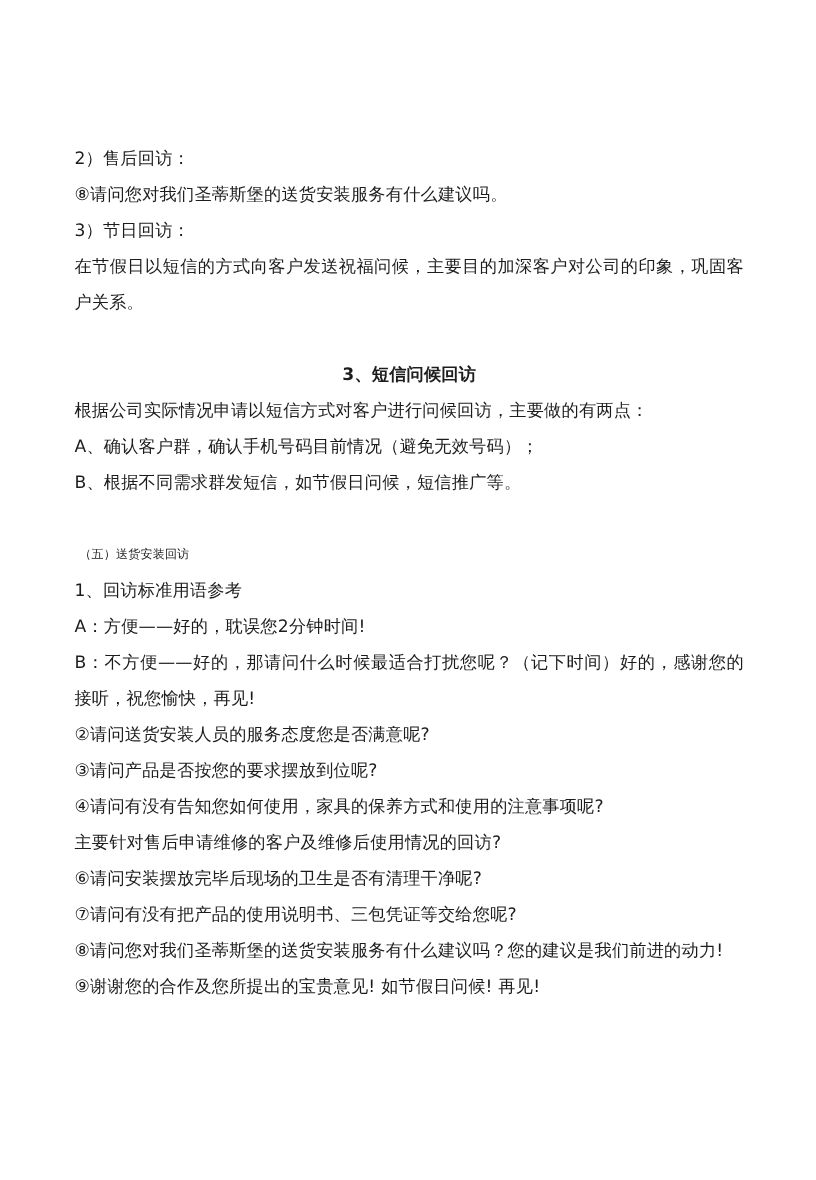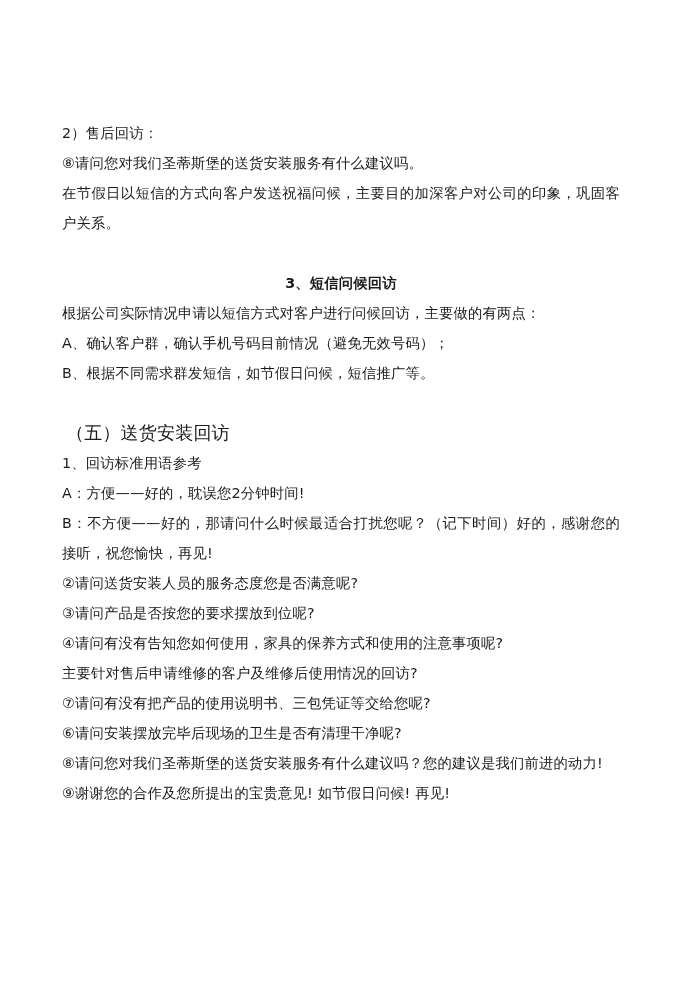--- a/index.html
+++ b/index.html
@@ -36,52 +36,53 @@
   .heading {
     margin: 0;
     font-size: 14.3px;
     font-weight: bold;
     line-height: 30px;
     letter-spacing: 0.2px;
     text-align: center;
   }
   .sec-title {
     margin: 0;
-    font-size: 18px;
+    font-size: 10px;
     line-height: 30px;
     letter-spacing: 0.2px;
     padding-left: 4px;
   }
 </style>
 </head>
 <body>
 
 <div class="page">
   <div class="doc-body">
 
     <p class="para">2）售后回访：</p>
     <p class="para">⑧请问您对我们圣蒂斯堡的送货安装服务有什么建议吗。</p>
+    <p class="para">3）节日回访：</p>
     <p class="para">在节假日以短信的方式向客户发送祝福问候，主要目的加深客户对公司的印象，巩固客户关系。</p>
 
     <div class="gap-md"></div>
 
     <p class="heading">3、短信问候回访</p>
     <p class="para">根据公司实际情况申请以短信方式对客户进行问候回访，主要做的有两点：</p>
     <p class="para">A、确认客户群，确认手机号码目前情况（避免无效号码）；</p>
     <p class="para">B、根据不同需求群发短信，如节假日问候，短信推广等。</p>
 
     <div class="gap-md"></div>
 
     <p class="sec-title">（五）送货安装回访</p>
     <p class="para">1、回访标准用语参考</p>
     <p class="para">A：方便——好的，耽误您2分钟时间!</p>
     <p class="para">B：不方便——好的，那请问什么时候最适合打扰您呢？（记下时间）好的，感谢您的接听，祝您愉快，再见!</p>
     <p class="para">②请问送货安装人员的服务态度您是否满意呢?</p>
     <p class="para">③请问产品是否按您的要求摆放到位呢?</p>
     <p class="para">④请问有没有告知您如何使用，家具的保养方式和使用的注意事项呢?</p>
     <p class="para">主要针对售后申请维修的客户及维修后使用情况的回访?</p>
+    <p class="para">⑥请问安装摆放完毕后现场的卫生是否有清理干净呢?</p>
     <p class="para">⑦请问有没有把产品的使用说明书、三包凭证等交给您呢?</p>
-    <p class="para">⑥请问安装摆放完毕后现场的卫生是否有清理干净呢?</p>
     <p class="para">⑧请问您对我们圣蒂斯堡的送货安装服务有什么建议吗？您的建议是我们前进的动力!</p>
     <p class="para">⑨谢谢您的合作及您所提出的宝贵意见! 如节假日问候! 再见!</p>
 
   </div>
 </div>
 
 </body></html>

